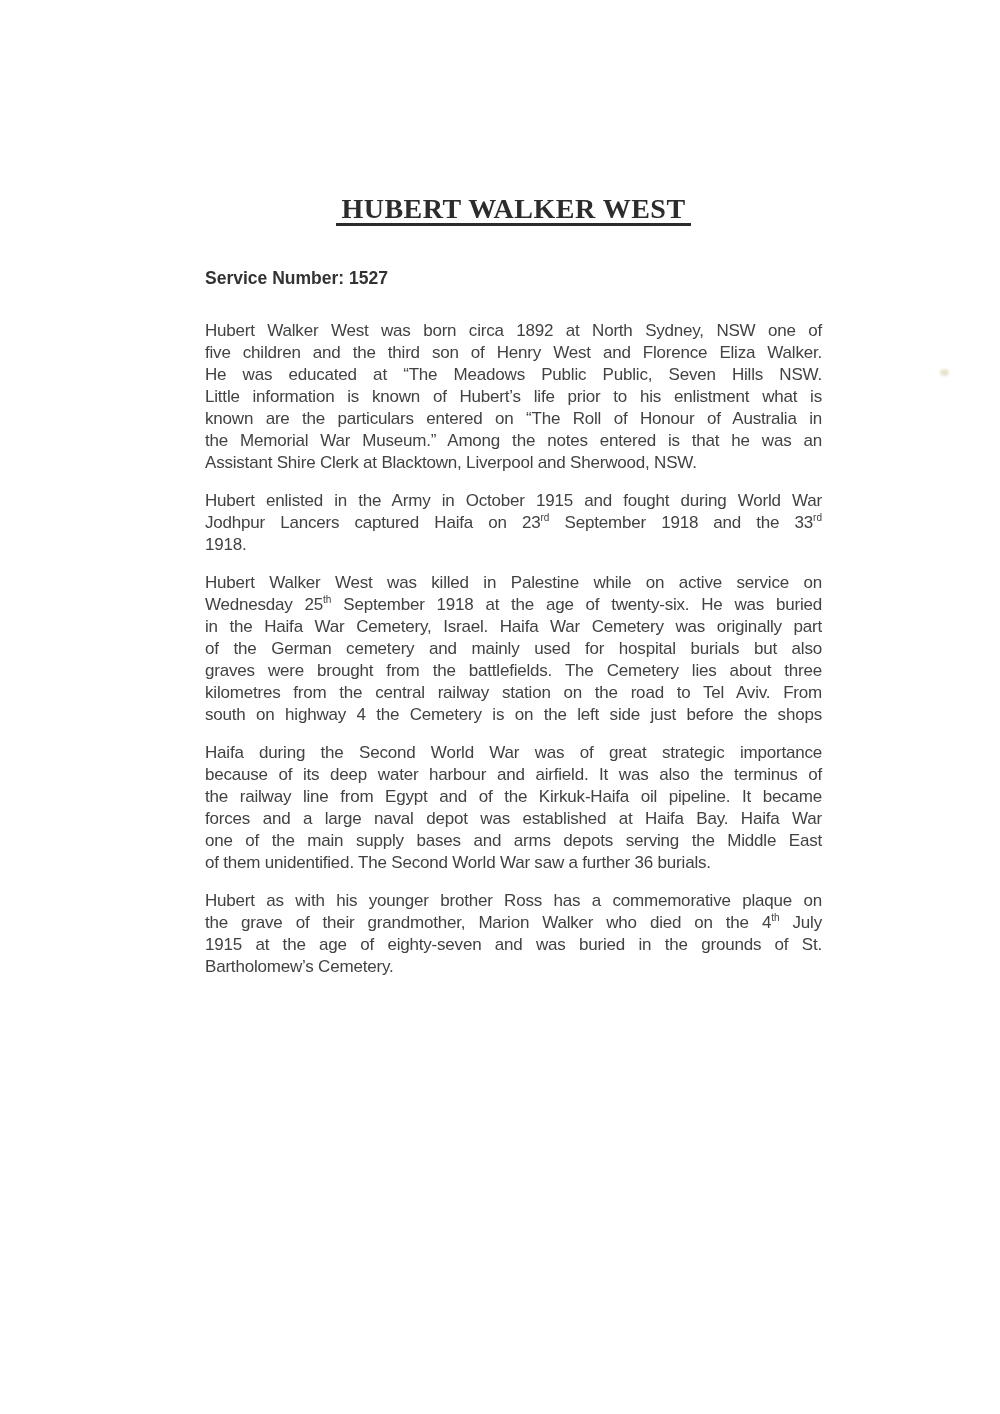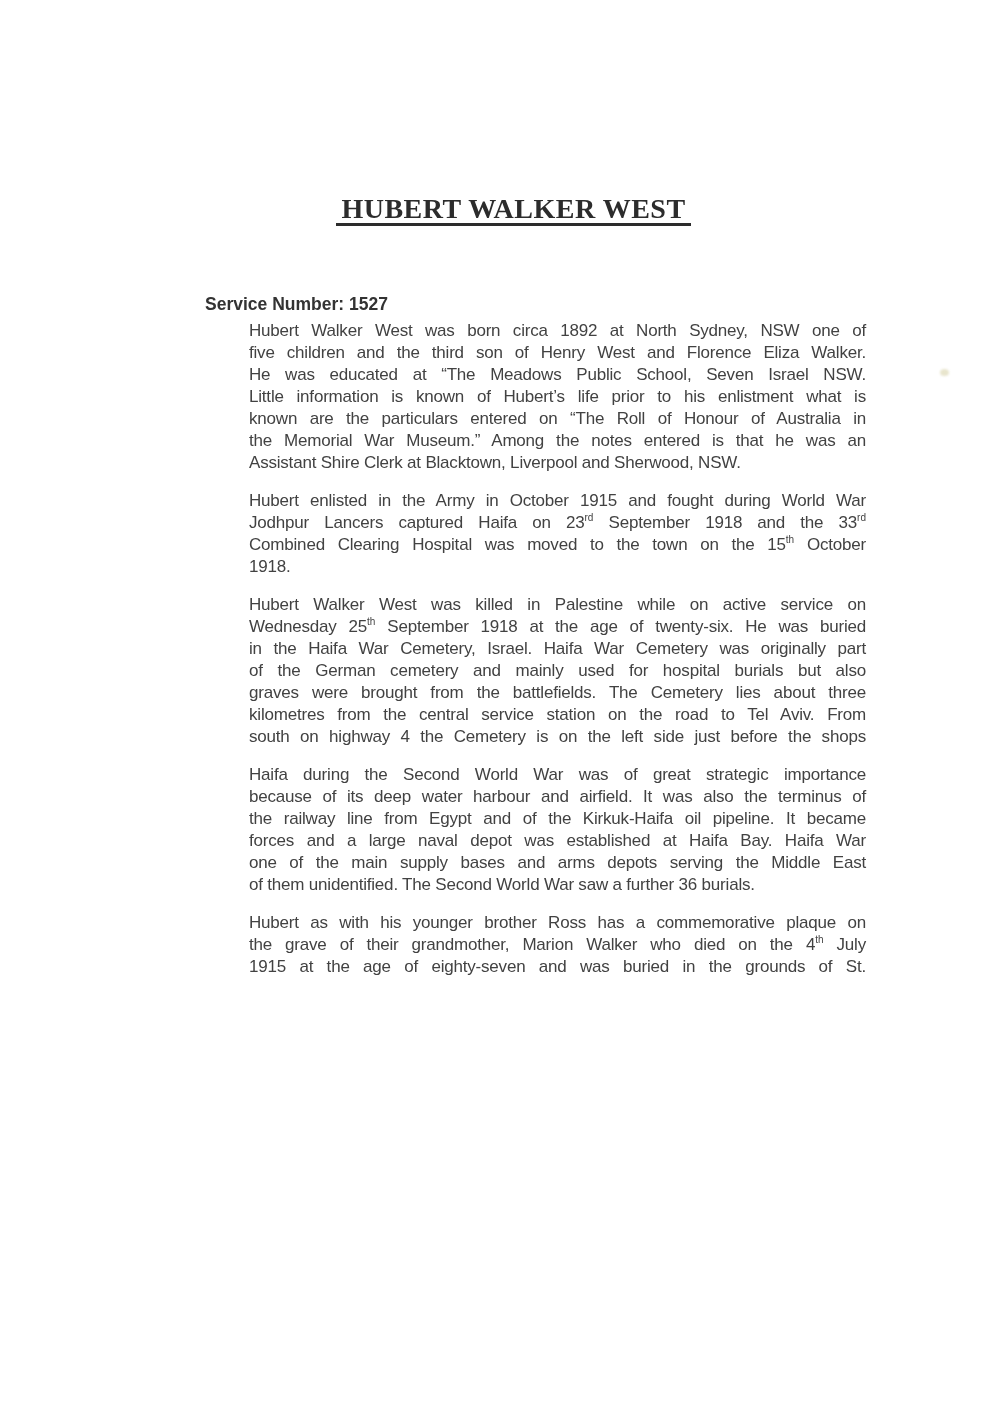--- a/index.html
+++ b/index.html
@@ -32,33 +32,32 @@
   .title-text{
     display:inline-block;
     line-height:27px;
     letter-spacing:0.5px;
     padding:0 5px 1px 5px;
     border-bottom:3px solid var(--ink-dark);
     margin-top:13px;
   }
   .service{
     position:absolute;
-    top:294px;left:205px;width:617px;
+    top:268px;left:205px;width:617px;
     font-weight:bold;
     font-size:17.5px;
     line-height:20px;
     color:#333333;
   }
   .doc-body{
     position:absolute;
     top:320px;left:205px;width:617px;
     font-size:17px;
     letter-spacing:-0.2px;
     color:var(--ink);
-    margin-left:44px;
   }
   .paragraph{margin:0 0 16px 0;}
   .line{
     height:22px;
     line-height:22px;
     white-space:nowrap;
     text-align:justify;
     text-align-last:justify;
   }
   .line-last{
@@ -85,51 +84,51 @@
 <div class="page">
 
   <h1 class="title-wrap"><span class="title-text">HUBERT WALKER WEST</span></h1>
 
   <div class="service">Service Number: 1527</div>
 
   <div class="doc-body">
       <div class="paragraph">
         <div class="line">Hubert Walker West was born circa 1892 at North Sydney, NSW one of</div>
         <div class="line">five children and the third son of Henry West and Florence Eliza Walker.</div>
-        <div class="line">He was educated at “The Meadows Public School, Seven Israel NSW.</div>
+        <div class="line">He was educated at “The Meadows Public Public, Seven Hills NSW.</div>
         <div class="line">Little information is known of Hubert’s life prior to his enlistment what is</div>
         <div class="line">known are the particulars entered on “The Roll of Honour of Australia in</div>
         <div class="line">the Memorial War Museum.”  Among the notes entered is that he was an</div>
         <div class="line line-last">Assistant Shire Clerk at Blacktown, Liverpool and Sherwood, NSW.</div>
       </div>
       <div class="paragraph">
         <div class="line">Hubert enlisted in the Army in October 1915 and fought during World War</div>
         <div class="line">Jodhpur Lancers captured Haifa on 23<sup>rd</sup> September 1918 and the 33<sup>rd</sup></div>
-        <div class="line">Combined Clearing Hospital was moved to the town on the 15<sup>th</sup> October</div>
         <div class="line line-last">1918.</div>
       </div>
       <div class="paragraph">
         <div class="line">Hubert Walker West was killed in Palestine while on active service on</div>
         <div class="line">Wednesday 25<sup>th</sup> September 1918 at the age of twenty-six. He was buried</div>
         <div class="line">in the Haifa War Cemetery, Israel. Haifa War Cemetery was originally part</div>
         <div class="line">of the German cemetery and mainly used for hospital burials but also</div>
         <div class="line">graves were brought from the battlefields. The Cemetery lies about three</div>
-        <div class="line">kilometres from the central service station on the road to Tel Aviv. From</div>
+        <div class="line">kilometres from the central railway station on the road to Tel Aviv. From</div>
         <div class="line">south on highway 4 the Cemetery is on the left side just before the shops</div>
       </div>
       <div class="paragraph">
         <div class="line">Haifa during the Second World War was of great strategic importance</div>
         <div class="line">because of its deep water harbour and airfield. It was also the terminus of</div>
         <div class="line">the railway line from Egypt and of the Kirkuk-Haifa oil pipeline.  It became</div>
         <div class="line">forces and a large naval depot was established at Haifa Bay. Haifa War</div>
         <div class="line">one of the main supply bases and arms depots serving the Middle East</div>
         <div class="line line-last">of them unidentified. The Second World War saw a further 36 burials.</div>
       </div>
       <div class="paragraph">
         <div class="line">Hubert as with his younger brother Ross has a commemorative plaque on</div>
         <div class="line">the grave of their grandmother, Marion Walker who died on the 4<sup>th</sup> July</div>
         <div class="line">1915 at the age of eighty-seven and was buried in the grounds of St.</div>
+        <div class="line line-last">Bartholomew’s Cemetery.</div>
       </div>
     </div>
 
   <div class="speck"></div>
 
 </div>
 
 </body></html>

